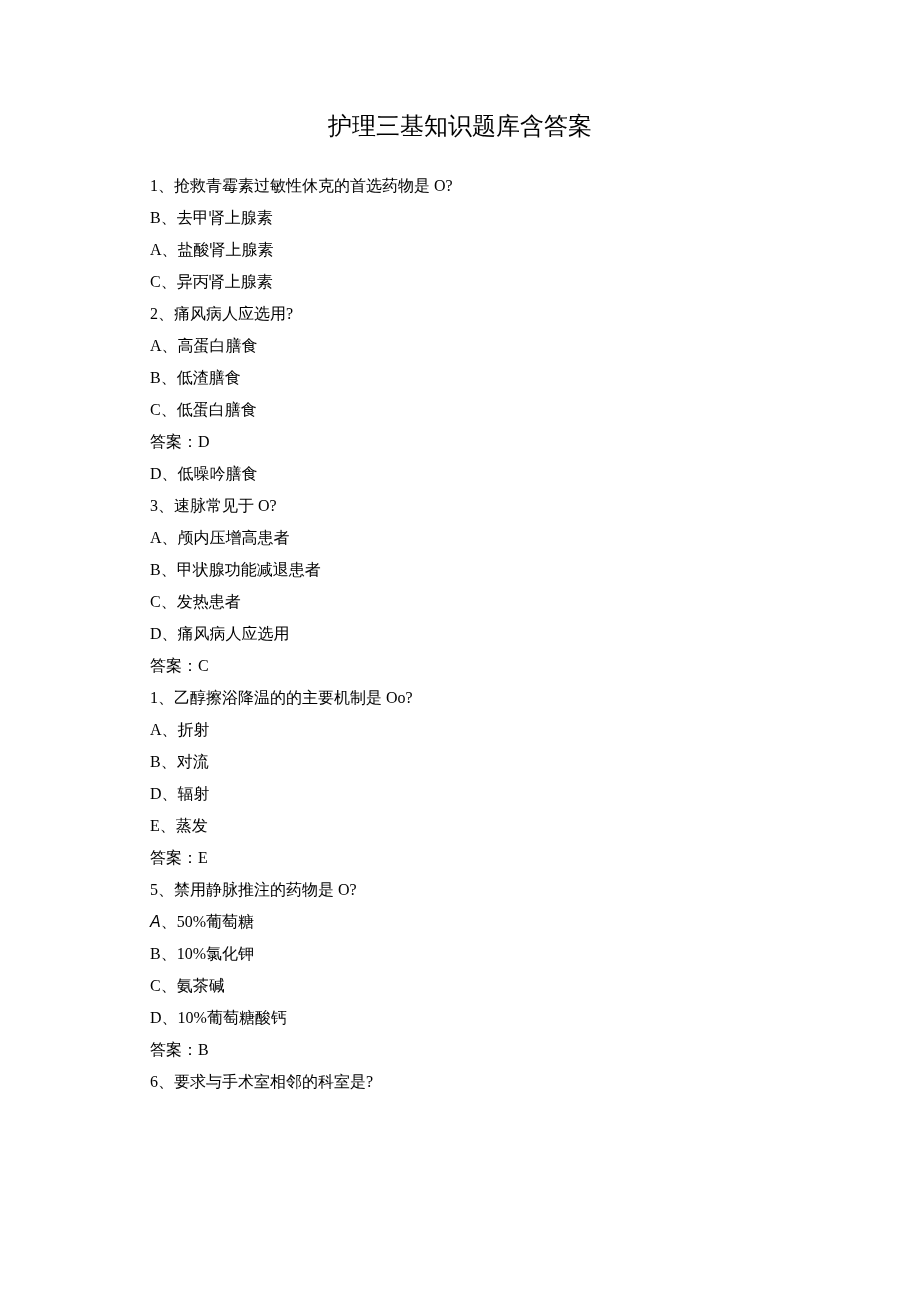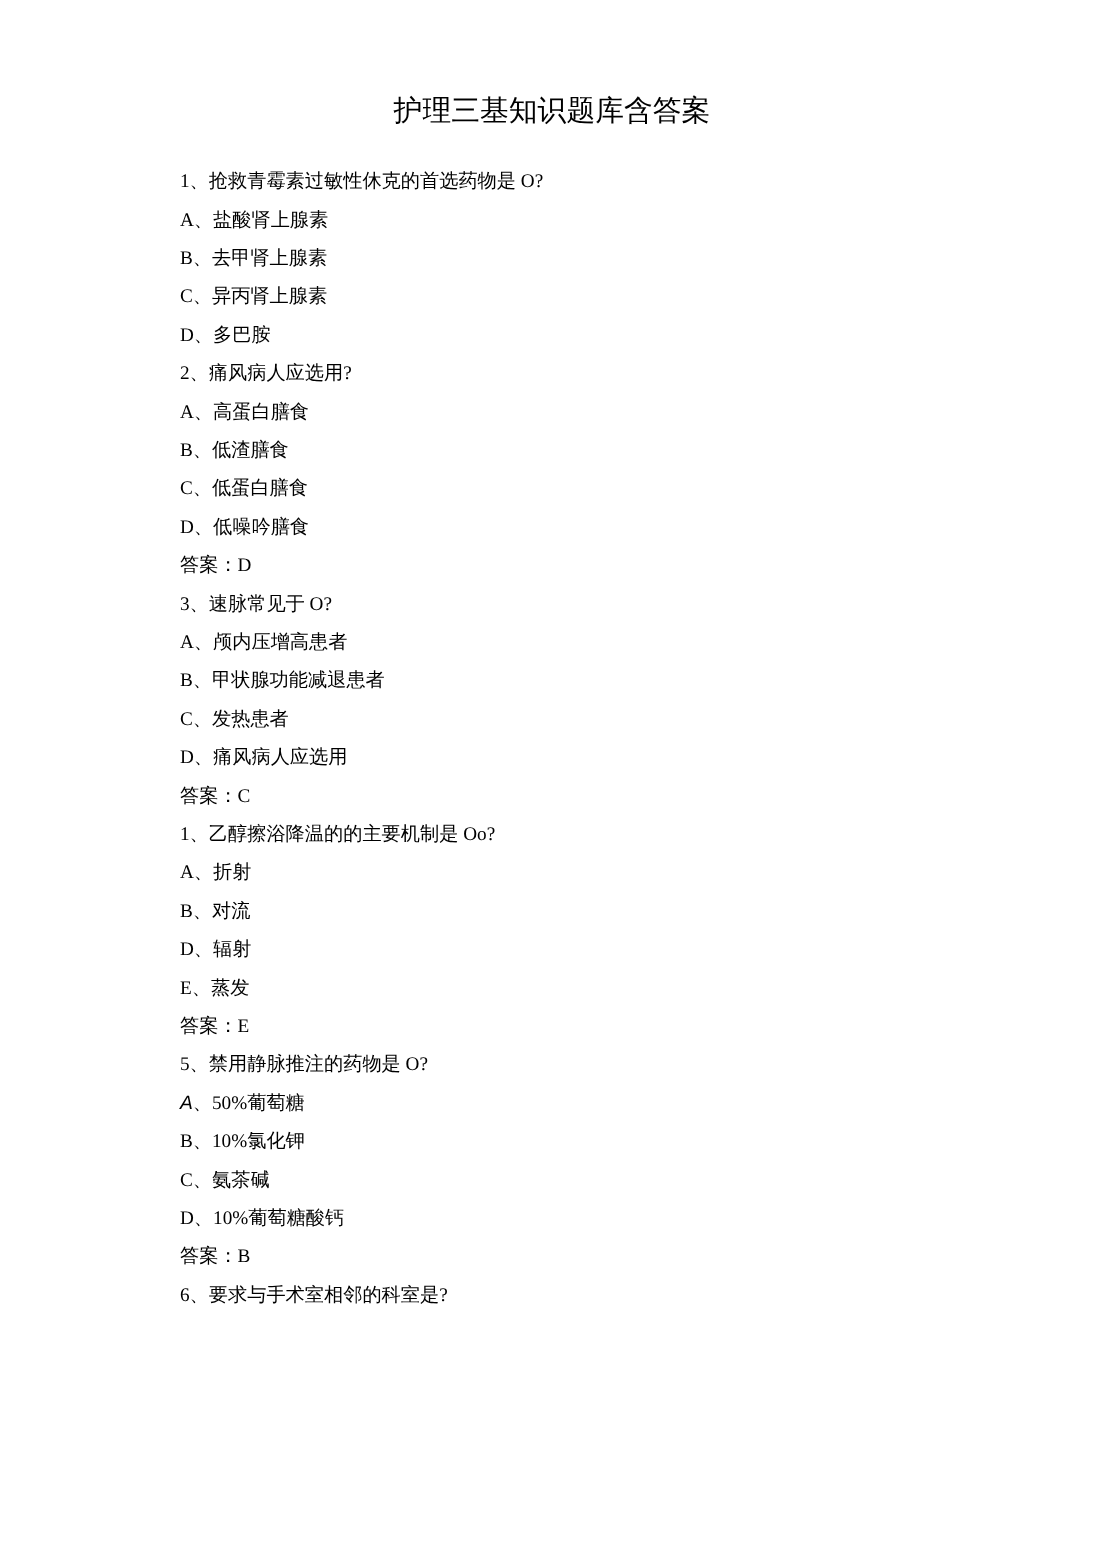--- a/index.html
+++ b/index.html
@@ -3,21 +3,21 @@
 <meta charset="utf-8">
 <style>
   body {
     margin: 0;
     padding: 0;
     background: #ffffff;
     font-family: "SimSun", "宋体", serif;
     width: 920px;
   }
   .page {
-    padding: 76px 150px 60px 150px;
+    padding: 110px 150px 60px 150px;
     box-sizing: border-box;
   }
   .title {
     text-align: center;
     font-size: 24px;
     font-weight: normal;
     margin-bottom: 28px;
     font-family: "SimSun", "宋体", serif;
   }
   .line {
@@ -32,30 +32,29 @@
     font-family: Arial, sans-serif;
   }
 </style>
 </head>
 <body>
 
 <div class="page">
   <div class="title">护理三基知识题库含答案</div>
   <div id="content">
       <div class="line">1、抢救青霉素过敏性休克的首选药物是 O?</div>
+      <div class="line">B、去甲肾上腺素</div>
       <div class="line">A、盐酸肾上腺素</div>
-      <div class="line">B、去甲肾上腺素</div>
       <div class="line">C、异丙肾上腺素</div>
-      <div class="line">D、多巴胺</div>
       <div class="line">2、痛风病人应选用?</div>
       <div class="line">A、高蛋白膳食</div>
       <div class="line">B、低渣膳食</div>
       <div class="line">C、低蛋白膳食</div>
+      <div class="line">答案：D</div>
       <div class="line">D、低噪吟膳食</div>
-      <div class="line">答案：D</div>
       <div class="line">3、速脉常见于 O?</div>
       <div class="line">A、颅内压增高患者</div>
       <div class="line">B、甲状腺功能减退患者</div>
       <div class="line">C、发热患者</div>
       <div class="line">D、痛风病人应选用</div>
       <div class="line">答案：C</div>
       <div class="line">1、乙醇擦浴降温的的主要机制是 Oo?</div>
       <div class="line">A、折射</div>
       <div class="line">B、对流</div>
       <div class="line">D、辐射</div>

